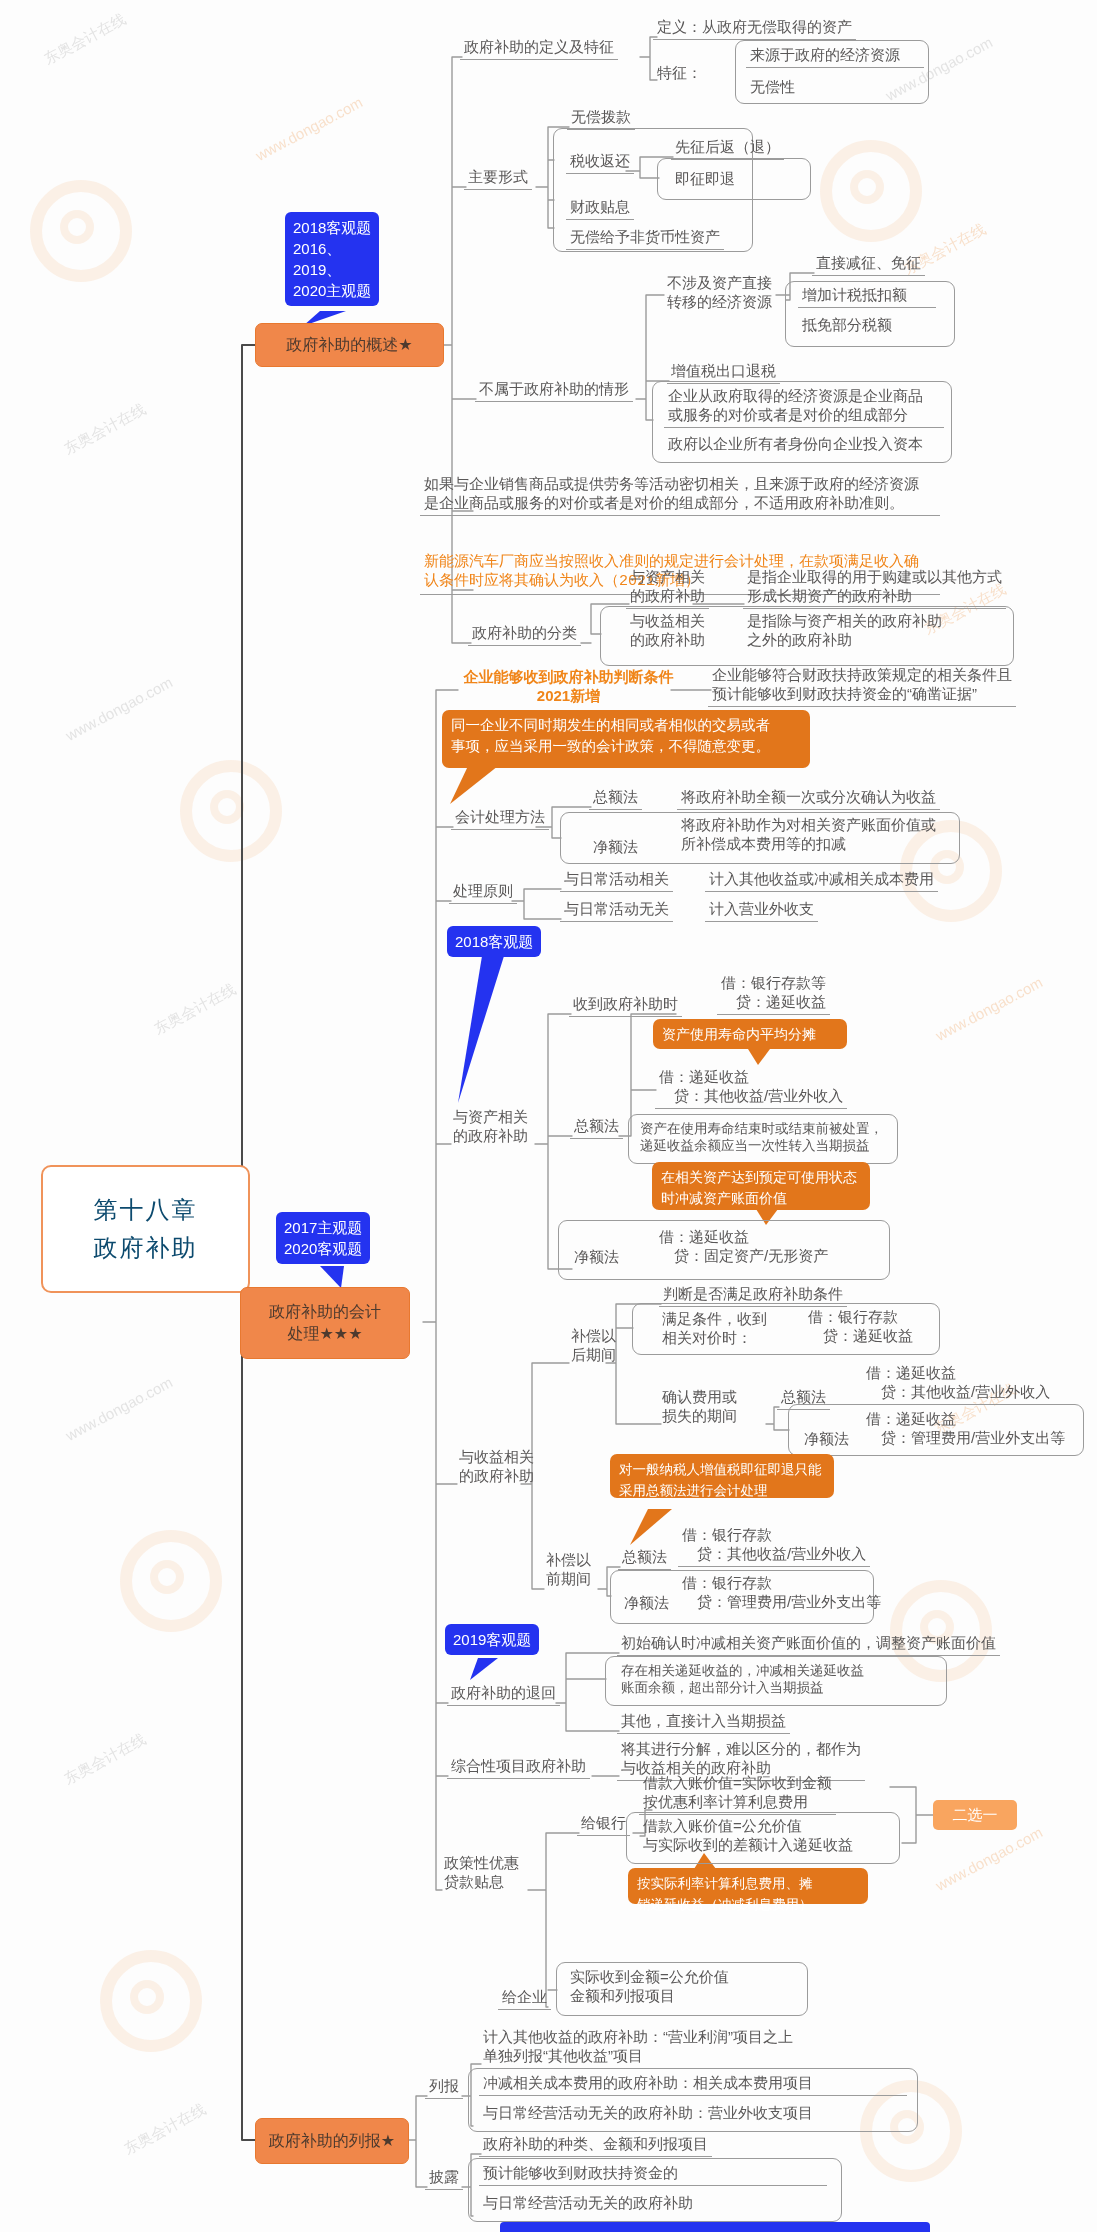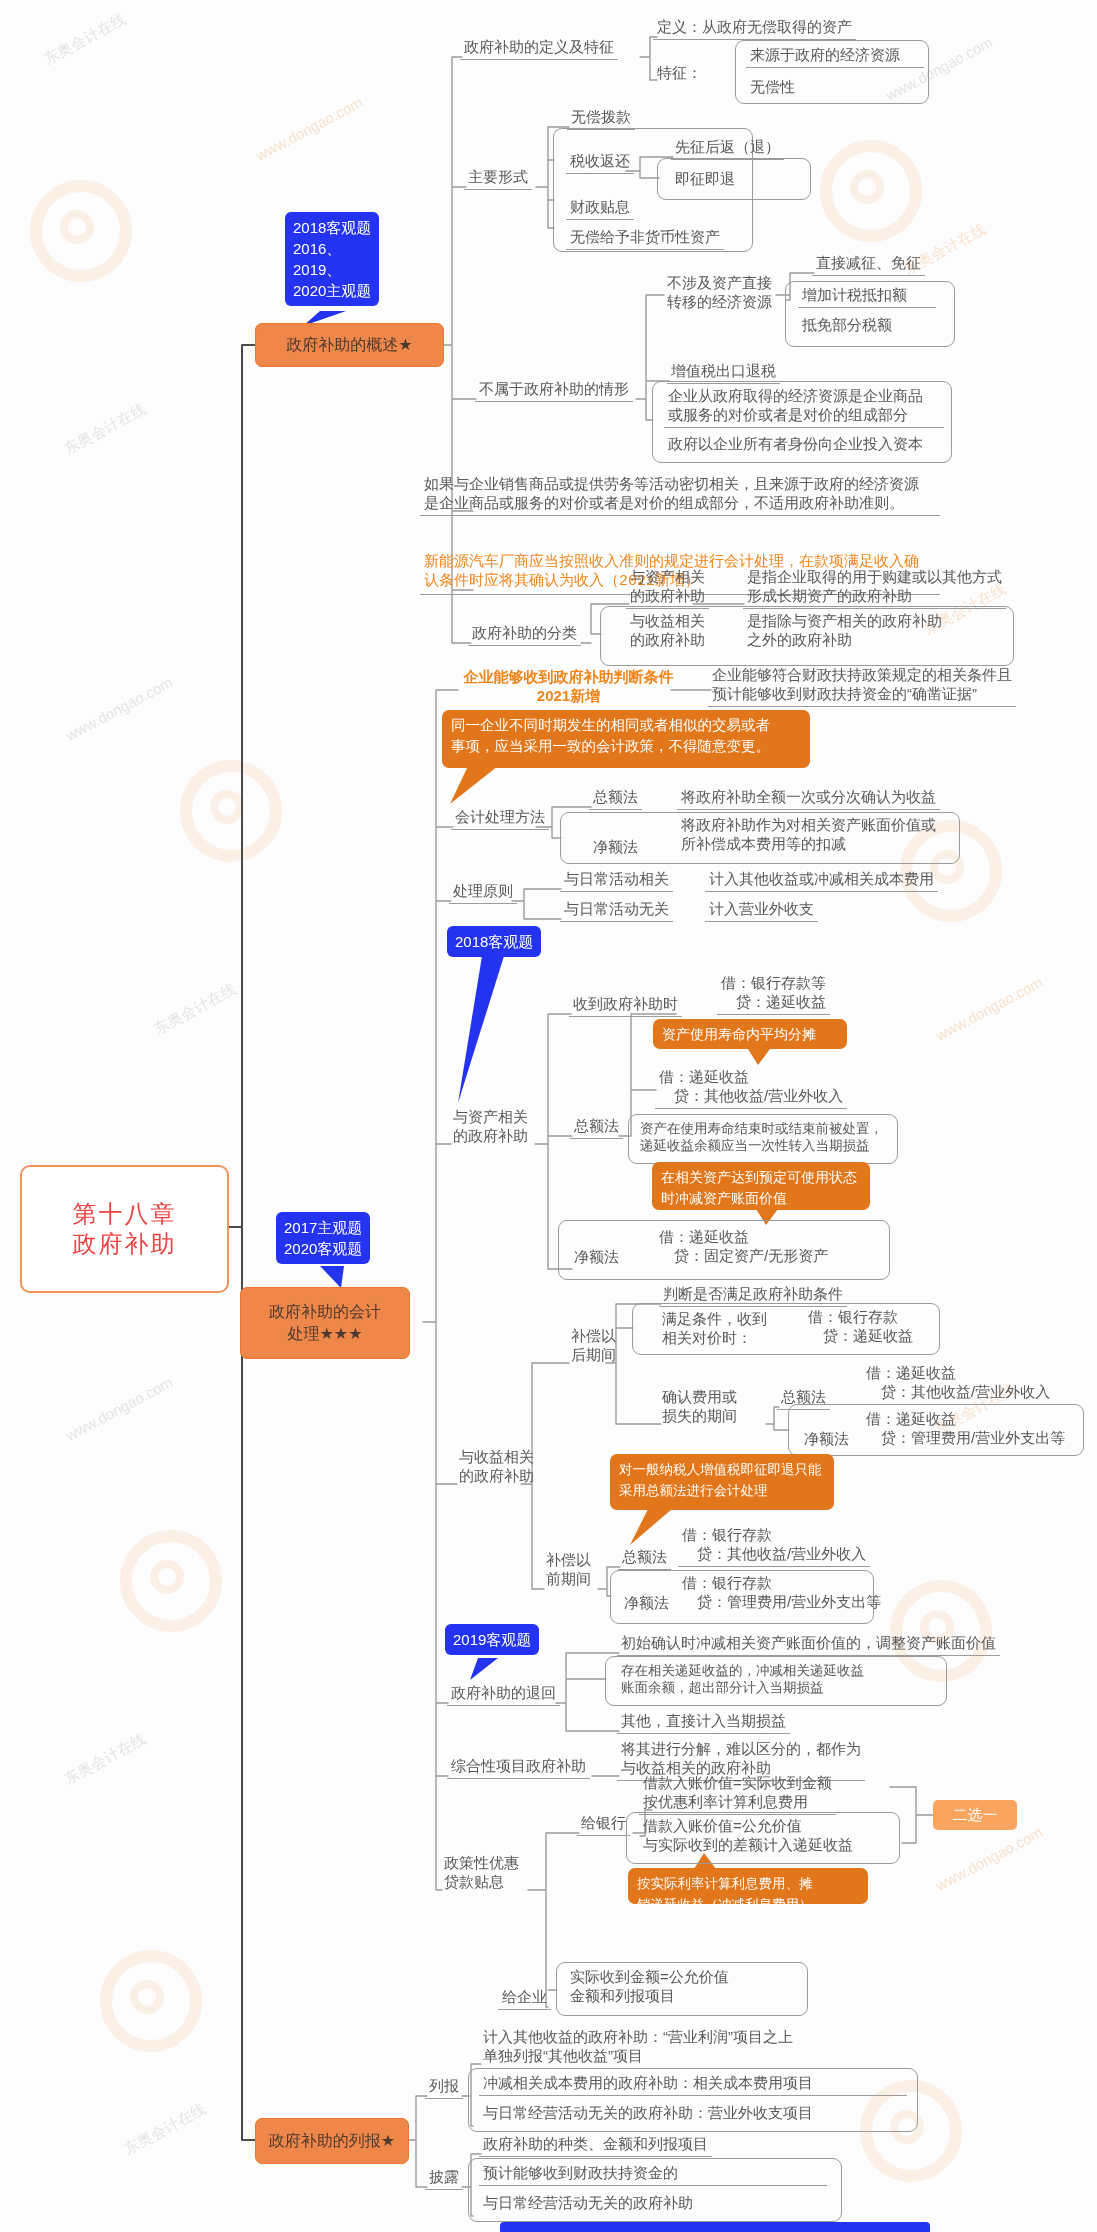--- a/index.html
+++ b/index.html
@@ -17,22 +17,22 @@
      white-space:pre-line;border-bottom:1.5px solid #9b9b9b;color:#595757;}
   .nl{border-bottom:none;}
   .sm{font-size:13.5px;line-height:17px;}
   .orange{color:#f08519;font-family:Liberation Mono, monospace;}
   .orange-b{color:#f08519;font-weight:bold;text-align:center;}
   .grp{position:absolute;z-index:1;border:1.4px solid #9b9b9b;border-radius:9px;}
   .branch{position:absolute;z-index:3;background:#f0874a;border:1px solid #e8782f;border-radius:7px;
      color:#4d3a2e;font-size:16px;display:flex;align-items:center;justify-content:center;
      text-align:center;white-space:pre-line;line-height:22px;}
   .root{position:absolute;z-index:3;background:#fff;border:2.5px solid #f0935a;border-radius:10px;
-     color:#ef4444;font-size:24px;display:flex;align-items:center;justify-content:center;
-     text-align:center;white-space:pre-line;line-height:30px;letter-spacing:2px;}
+     color:#0c4a6e;font-size:24px;display:flex;align-items:center;justify-content:center;
+     text-align:center;white-space:pre-line;line-height:38px;letter-spacing:2px;margin-left:21px;}
   .cb{position:absolute;z-index:4;background:#2433f0;border-radius:6px;color:#fff;font-size:15px;
      line-height:21px;padding:5px 8px;white-space:pre-line;}
   .co{position:absolute;z-index:4;background:#e2761b;border-radius:7px;color:#fff;font-size:14.5px;
      line-height:21px;padding:5px 9px;white-space:pre-line;box-sizing:border-box;}
   .cl{position:absolute;z-index:4;background:#f9a55f;border-radius:5px;color:#fff;font-size:15px;
      display:flex;align-items:center;justify-content:center;}
   .entry{line-height:19px;}
   .cutoff{position:absolute;z-index:4;background:#2433f0;}
 </style>
 </head>
@@ -220,21 +220,21 @@
 <div class="n nl" style="left:658px;top:1386px">确认费用或
 损失的期间</div>
 <div class="n" style="left:777px;top:1386px">总额法</div>
 <div class="n entry" style="left:862px;top:1362px">借：递延收益
 　贷：其他收益/营业外收入</div>
 <div class="grp" style="left:788px;top:1404px;width:294px;height:50px"></div>
 <div class="n nl" style="left:800px;top:1428px">净额法</div>
 <div class="n nl entry" style="left:862px;top:1408px">借：递延收益
 　贷：管理费用/营业外支出等</div>
 
-<div class="co" style="left:610px;top:1454px;width:224px;height:56px;font-size:13.5px">对一般纳税人增值税即征即退只能
+<div class="co" style="left:610px;top:1454px;width:224px;height:44px;font-size:13.5px">对一般纳税人增值税即征即退只能
 采用总额法进行会计处理</div>
 <div class="n nl" style="left:542px;top:1549px">补偿以
 前期间</div>
 <div class="n" style="left:618px;top:1546px">总额法</div>
 <div class="n entry" style="left:678px;top:1524px">借：银行存款
 　贷：其他收益/营业外收入</div>
 <div class="grp" style="left:610px;top:1570px;width:262px;height:52px"></div>
 <div class="n nl" style="left:620px;top:1592px">净额法</div>
 <div class="n nl entry" style="left:678px;top:1572px">借：银行存款
 　贷：管理费用/营业外支出等</div>

